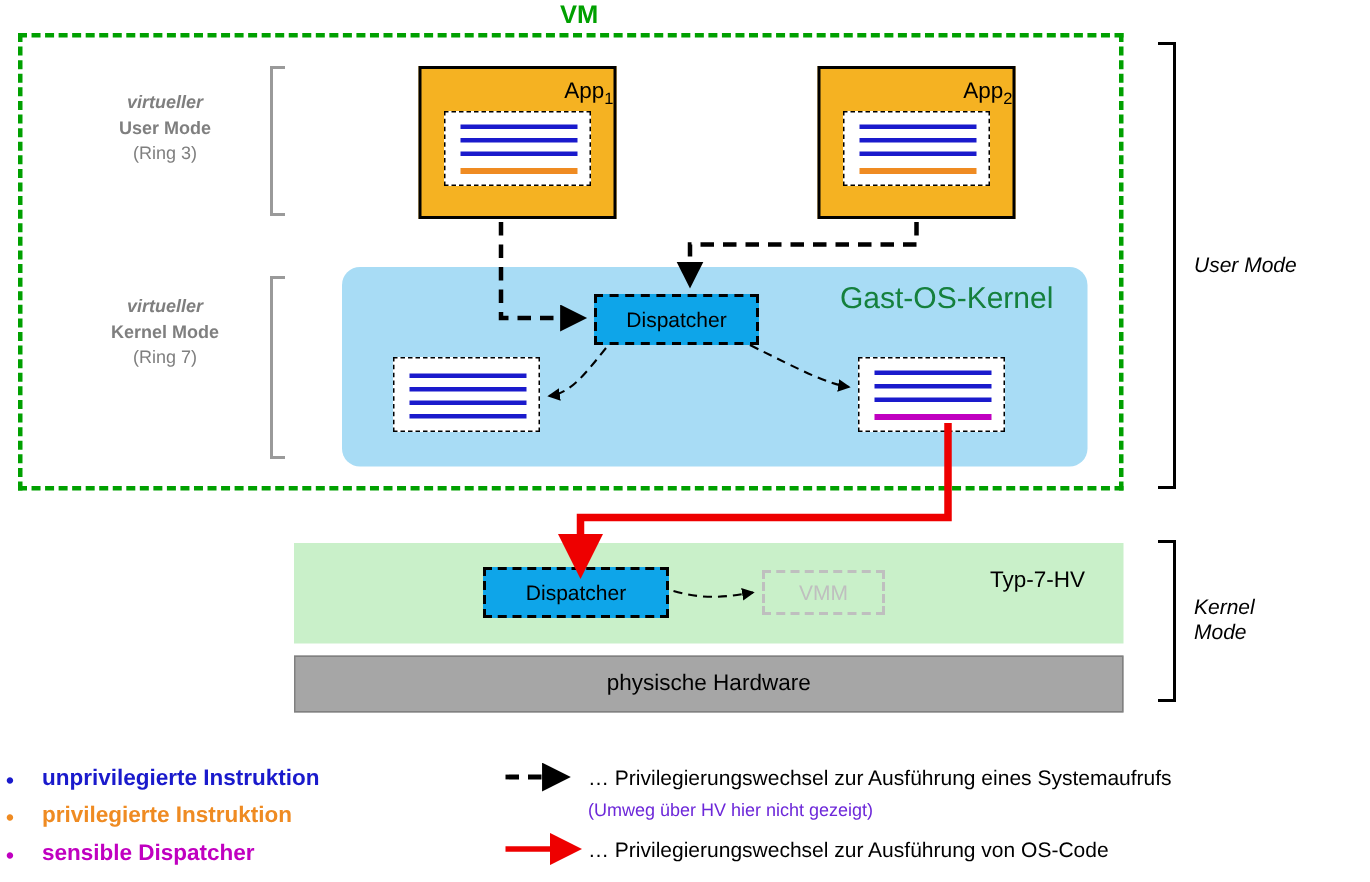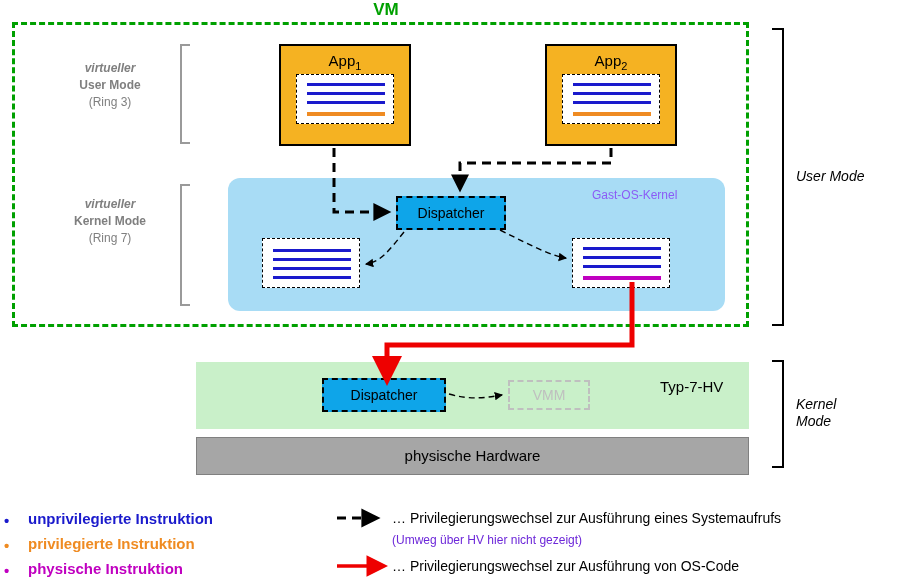--- a/index.html
+++ b/index.html
@@ -44,21 +44,21 @@
   .app-box {
     width: 132px; height: 102px;
     background: #f5b222;
     border: 2px solid #000000;
     box-sizing: border-box;
   }
   #app1-box { left: 279px; top: 44px; }
   #app2-box { left: 545px; top: 44px; }
   .app-title {
     width: 100%;
-    text-align: center;
+    text-align: right;
     font-size: 15px;
     color: #000;
     margin-top: 5px;
     height: 20px;
     line-height: 20px;
   }
   .app-title sub { font-size: 11px; }
 
   
   .code-block {
@@ -79,22 +79,22 @@
   #app2-code { left: 562px; top: 74px; width: 98px; height: 50px; }
 
   
   #kernel-box {
     left: 228px; top: 178px;
     width: 497px; height: 133px;
     background: #a8dcf5;
     border-radius: 12px;
   }
   #kernel-label {
-    left: 592px; top: 188px;
-    font-size: 12px; color: #8b5cf6;
+    left: 560px; top: 188px;
+    font-size: 20px; color: #15803d;
   }
 
   
   .dispatcher {
     background: #0ea5e9;
     border: 2px dashed #000000;
     box-sizing: border-box;
     text-align: center;
     font-size: 14px;
     color: #000;
@@ -332,21 +332,21 @@
 
   <div class="abs" id="legend">
 
     <div class="bullet" style="left:4px; top:12px; color:#1a1acc;">•</div>
     <div class="legend-left-row" style="left:28px; top:10px; color:#1a1acc;">unprivilegierte Instruktion</div>
 
     <div class="bullet" style="left:4px; top:37px; color:#ef8b22;">•</div>
     <div class="legend-left-row" style="left:28px; top:35px; color:#ef8b22;">privilegierte Instruktion</div>
 
     <div class="bullet" style="left:4px; top:62px; color:#c000c0;">•</div>
-    <div class="legend-left-row" style="left:28px; top:60px; color:#c000c0;">physische Instruktion</div>
+    <div class="legend-left-row" style="left:28px; top:60px; color:#c000c0;">sensible Dispatcher</div>
 
     <svg class="overlay" style="height:88px;" viewBox="0 0 913 88">
       <defs>
         <marker id="lg-arrow-black" markerWidth="7" markerHeight="7" refX="5.2" refY="3" orient="auto">
           <path d="M0,0 L6,3 L0,6 z" fill="#000000"></path>
         </marker>
         <marker id="lg-arrow-red" markerWidth="6" markerHeight="6" refX="3.2" refY="3" orient="auto">
           <path d="M0,0 L6,3 L0,6 z" fill="#ee0000"></path>
         </marker>
       </defs>

